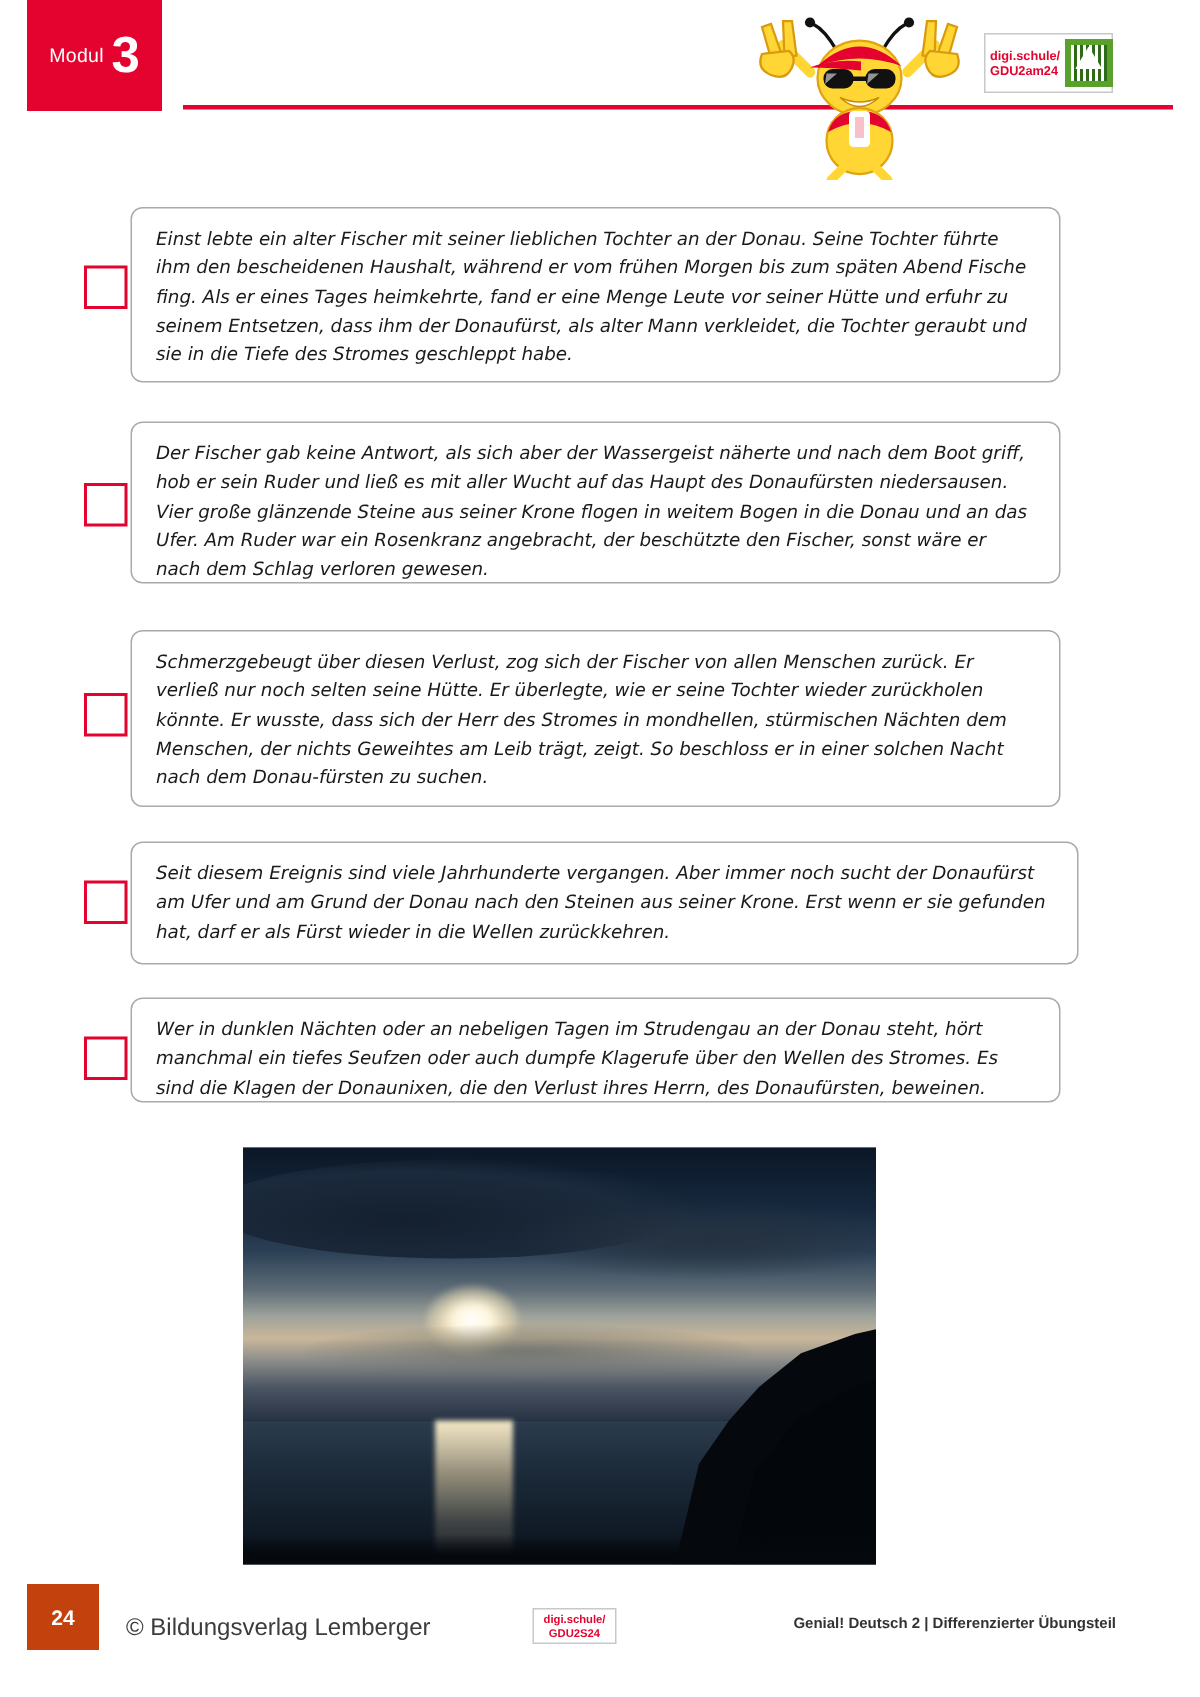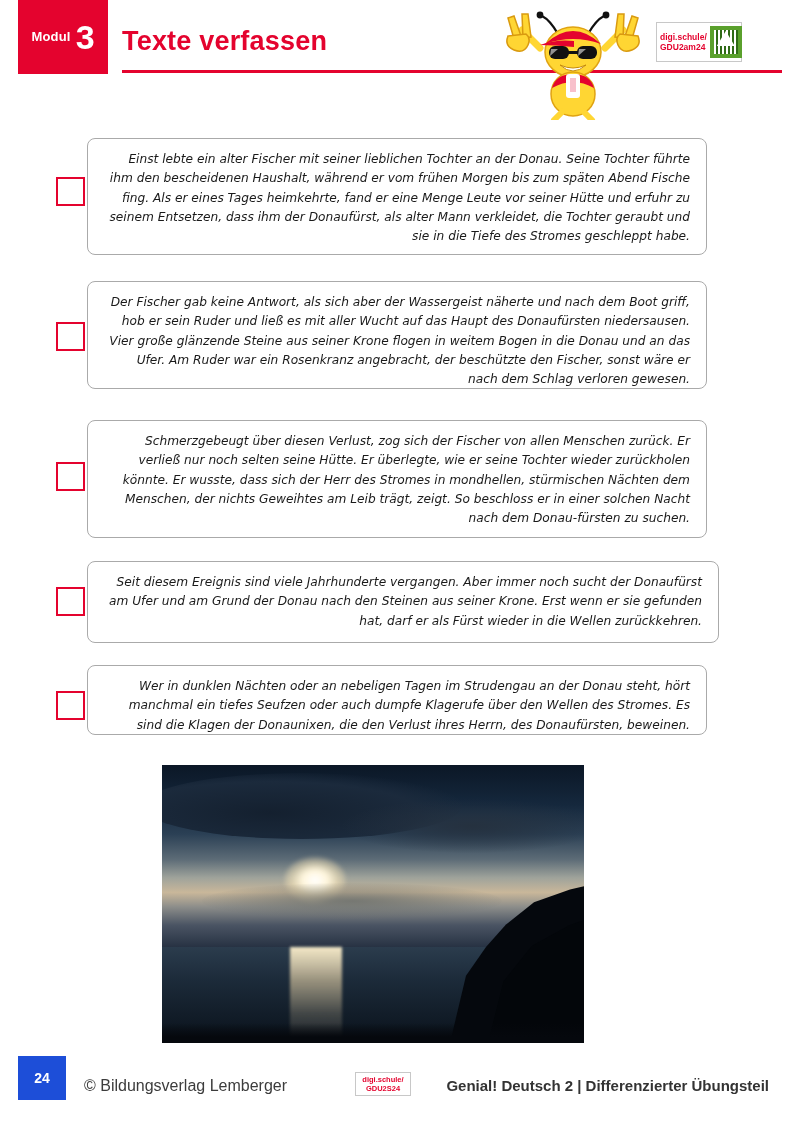--- a/index.html
+++ b/index.html
@@ -28,21 +28,21 @@
     width: 90px; height: 74px;
     background: #e4032e;
     color: #ffffff;
     display: flex;
     align-items: center;
     justify-content: center;
     gap: 5px;
   }
   #module-label {
     font-size: 13px;
-    font-weight: bold;
+    font-weight: normal;
     letter-spacing: 0.2px;
     padding-bottom: 2px;
   }
   #module-number {
     font-size: 34px;
     font-weight: bold;
     line-height: 1;
   }
   #header-title {
     position: absolute;
@@ -112,21 +112,20 @@
     position: absolute;
     border: 1px solid #aaaaaa;
     border-radius: 8px;
     background: #ffffff;
     padding: 11px 16px 11px 16px;
     font-family: "DejaVu Sans", sans-serif;
     font-style: italic;
     font-size: 12.2px;
     line-height: 1.58;
     color: #1a1a1a;
-    text-align: right;
   }
   .check-box {
     position: absolute;
     width: 29px; height: 29px;
     border: 2px solid #e4032e;
     background: #ffffff;
   }
 
   
   #photo {
@@ -188,21 +187,21 @@
   .shore {
     position: absolute; left: 0; top: 258px; width: 422px; height: 20px;
     background: linear-gradient(180deg, rgba(6,10,16,0) 0%, #05080d 70%);
   }
 
   
   #page-number-box {
     position: absolute;
     left: 18px; top: 1056px;
     width: 48px; height: 44px;
-    background: #1d4ed8;
+    background: #c2410c;
     color: #ffffff;
     display: flex;
     align-items: center;
     justify-content: center;
     font-size: 14px;
     font-weight: bold;
   }
   #footer-copyright {
     position: absolute;
     left: 84px; top: 1077px;
@@ -222,37 +221,36 @@
   #footer-qr .qr-text {
     color: #e4032e;
     font-size: 7.5px;
     font-weight: bold;
     line-height: 1.2;
     text-align: center;
     white-space: nowrap;
   }
   #footer-series {
     position: absolute;
-    right: 31px; top: 1077px;
-    font-size: 15px;
+    right: 56px; top: 1077px;
+    font-size: 10px;
     font-weight: bold;
     color: #333333;
   }
 </style>
 </head>
 <body>
 
 <div id="header">
 
   <div id="module-tab">
     <span id="module-label">Modul</span>
     <span id="module-number">3</span>
   </div>
 
-  <div id="header-title">Texte verfassen</div>
   <div id="header-rule"></div>
 
   <svg id="mascot" viewBox="0 0 190 112">
 
     <g stroke="#e8a21d" stroke-width="3" fill="#ffd633">
       <path d="M44 22 L62 40" stroke="#ffd633" stroke-width="7" stroke-linecap="round"></path>
       <path d="M145 22 L127 40" stroke="#ffd633" stroke-width="7" stroke-linecap="round"></path>
     </g>
 
     <g fill="#ffd633" stroke="#d99a10" stroke-width="1.5">

